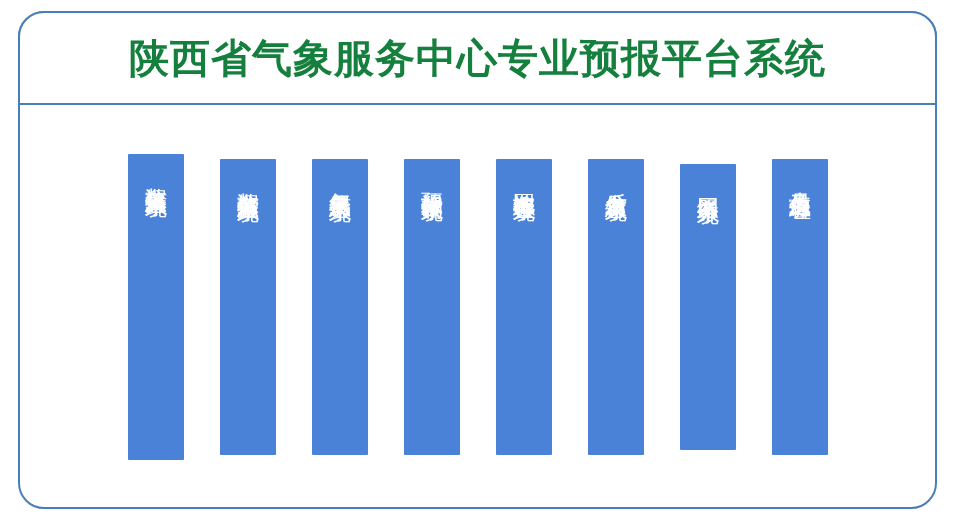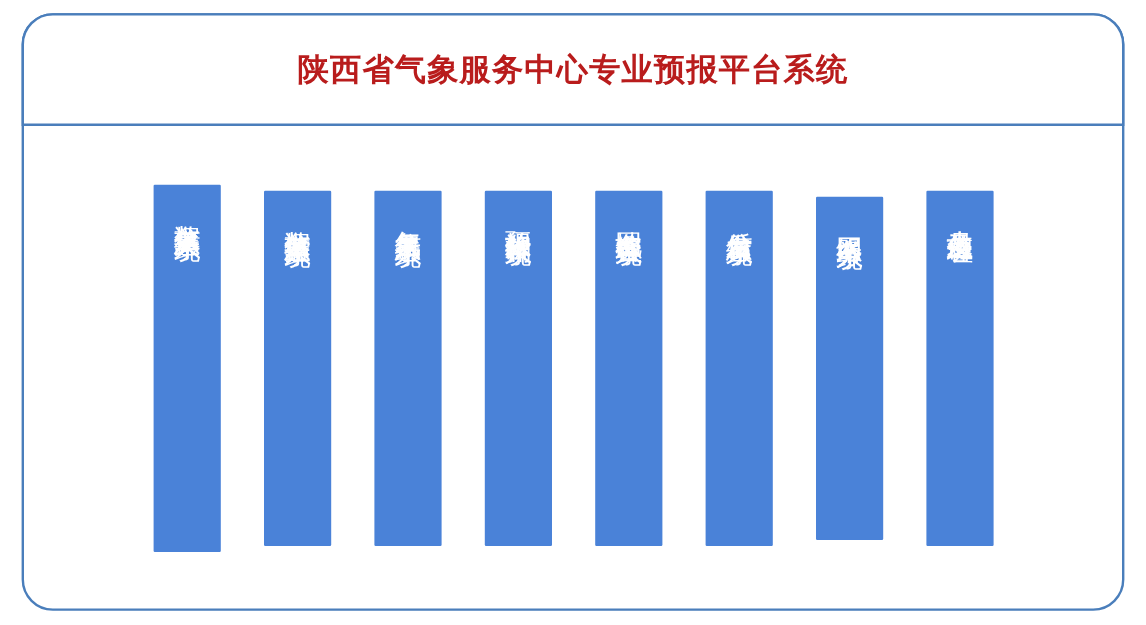--- a/index.html
+++ b/index.html
@@ -38,23 +38,23 @@
     box-sizing: border-box;
     border: 2px solid #4a7ebb;
     border-top-left-radius: 26px;
     border-top-right-radius: 26px;
     background: #ffffff;
     display: flex;
     align-items: center;
     justify-content: center;
   }
   .title-text {
-    font-size: 26px;
+    font-size: 40px;
     font-weight: bold;
-    color: #b91c1c;
+    color: #15803d;
     letter-spacing: 1px;
     white-space: nowrap;
     font-family: Liberation Mono, monospace;
   }
   .modules-row {
     position: absolute;
     left: 18px;
     top: 105px;
     width: 919px;
     height: 404px;

